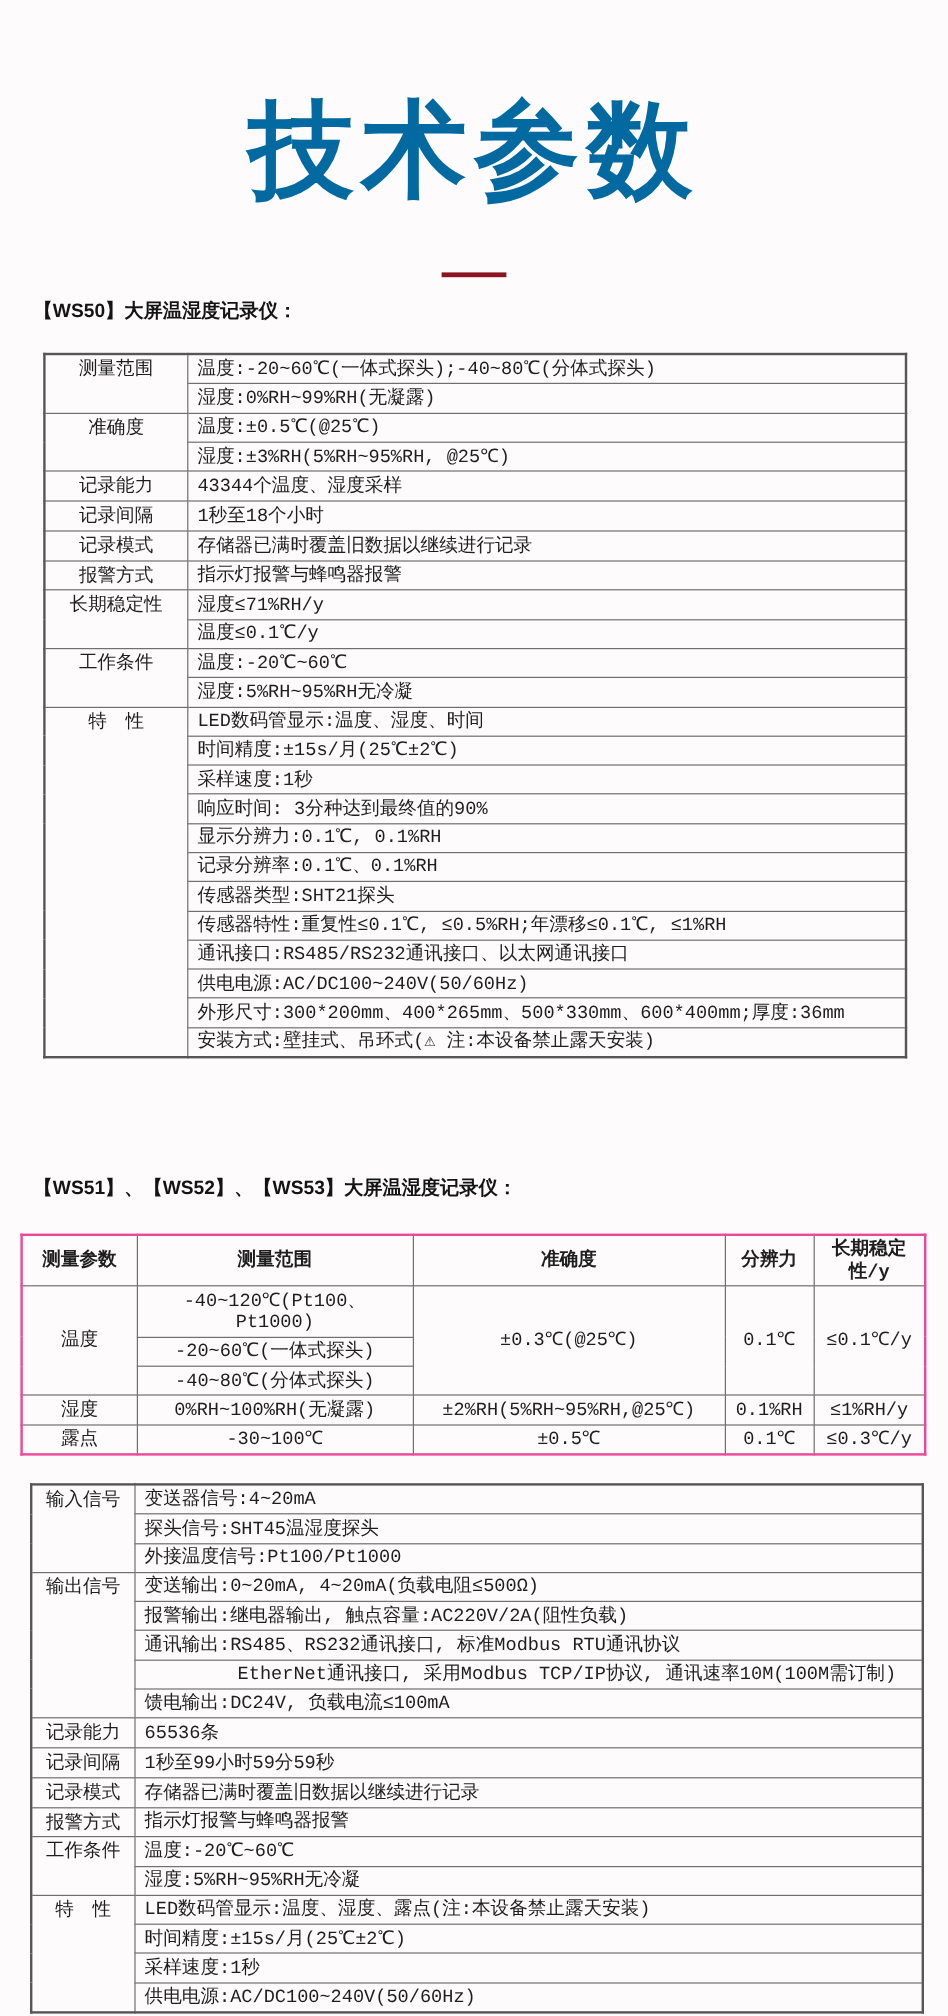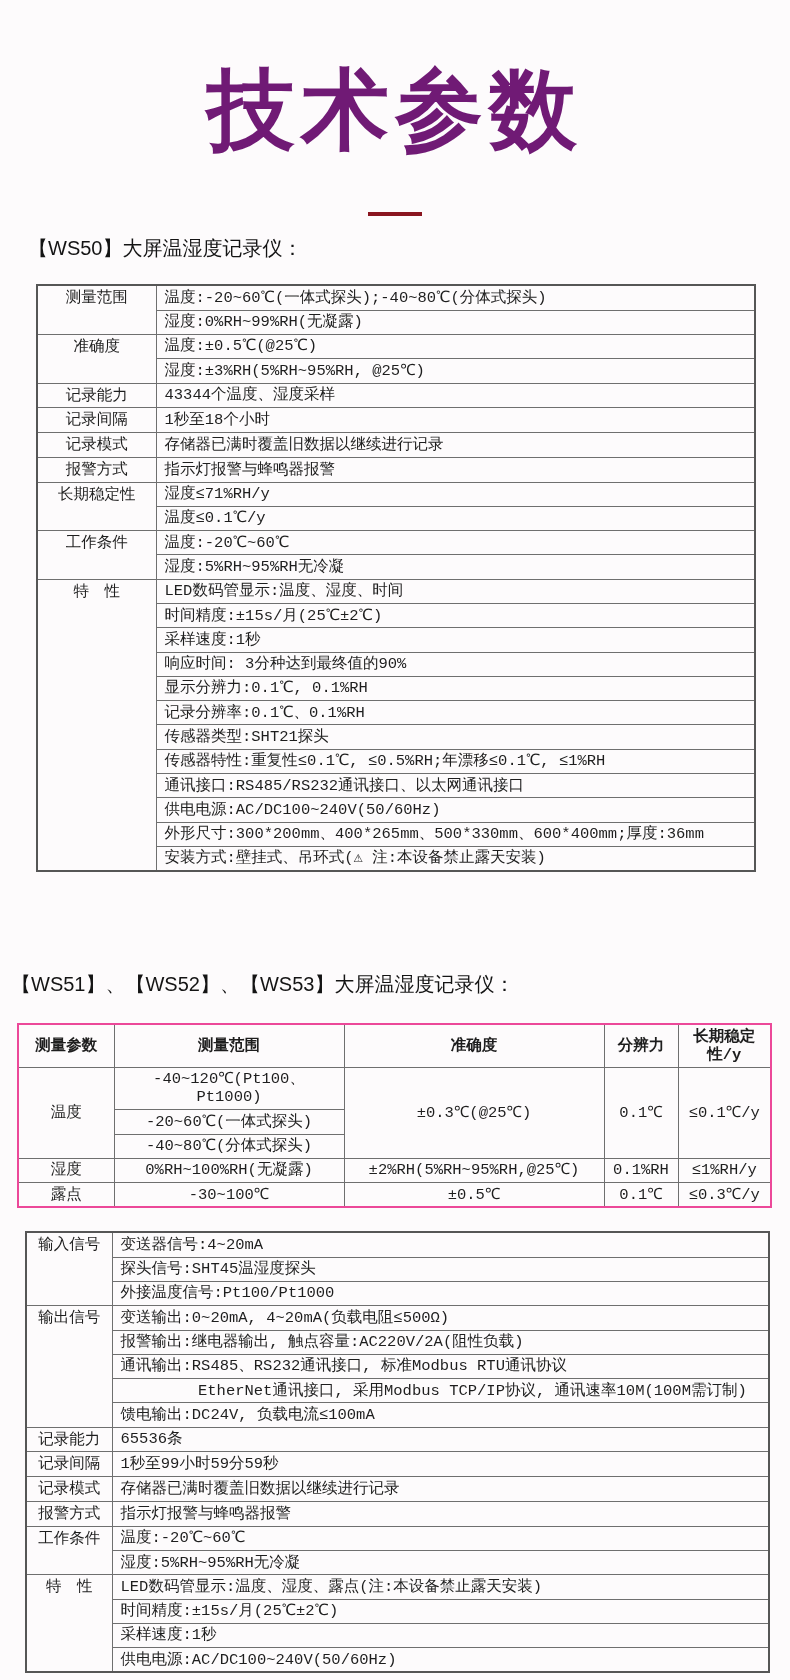--- a/index.html
+++ b/index.html
@@ -6,43 +6,43 @@
   html, body { margin: 0; padding: 0; }
   body {
     width: 790px;
     height: 1680px;
     background: #fdfbfc;
     font-family: "Liberation Sans", sans-serif;
     color: #1e1e1e;
     overflow: hidden;
   }
   .main-title {
-    margin: 0;
+    margin: 15px;
     padding-top: 64px;
     text-align: center;
     font-size: 88px;
     font-weight: 900;
     letter-spacing: 6px;
     line-height: 1.05;
-    color: #701a75;
+    color: #0369a1;
   }
   .divider {
     width: 54px;
     height: 4px;
     margin: 56px auto 0;
     background: #8a1520;
   }
   .sec-heading {
-    font-size: 20px;
-    font-weight: 400;
+    font-size: 16px;
+    font-weight: 700;
     color: #141414;
     line-height: 1.3;
   }
   #ws50-heading { margin: 19px 0 0 28px; }
-  #ws51-heading { margin: 99px 0 0 11px; }
+  #ws51-heading { margin: 99px 0 0 28px; }
   table { border-collapse: collapse; table-layout: fixed; font-family: Liberation Mono, monospace; }
   #ws50-table { margin: 23px 0 0 36px; width: 720px; border: 2px solid #565656; }
   #ws51-mtable { margin: 26px 0 0 17px; width: 753px; border: 2px solid #ec4899; }
   #ws51-table  { margin: 23px 0 0 25px; width: 745px; border: 2px solid #565656; }
   td, th {
     border: 1px solid #6f6f6f;
     font-size: 15.5px;
     line-height: 1.18;
     padding: 2.5px 8px;
     font-weight: 400;

